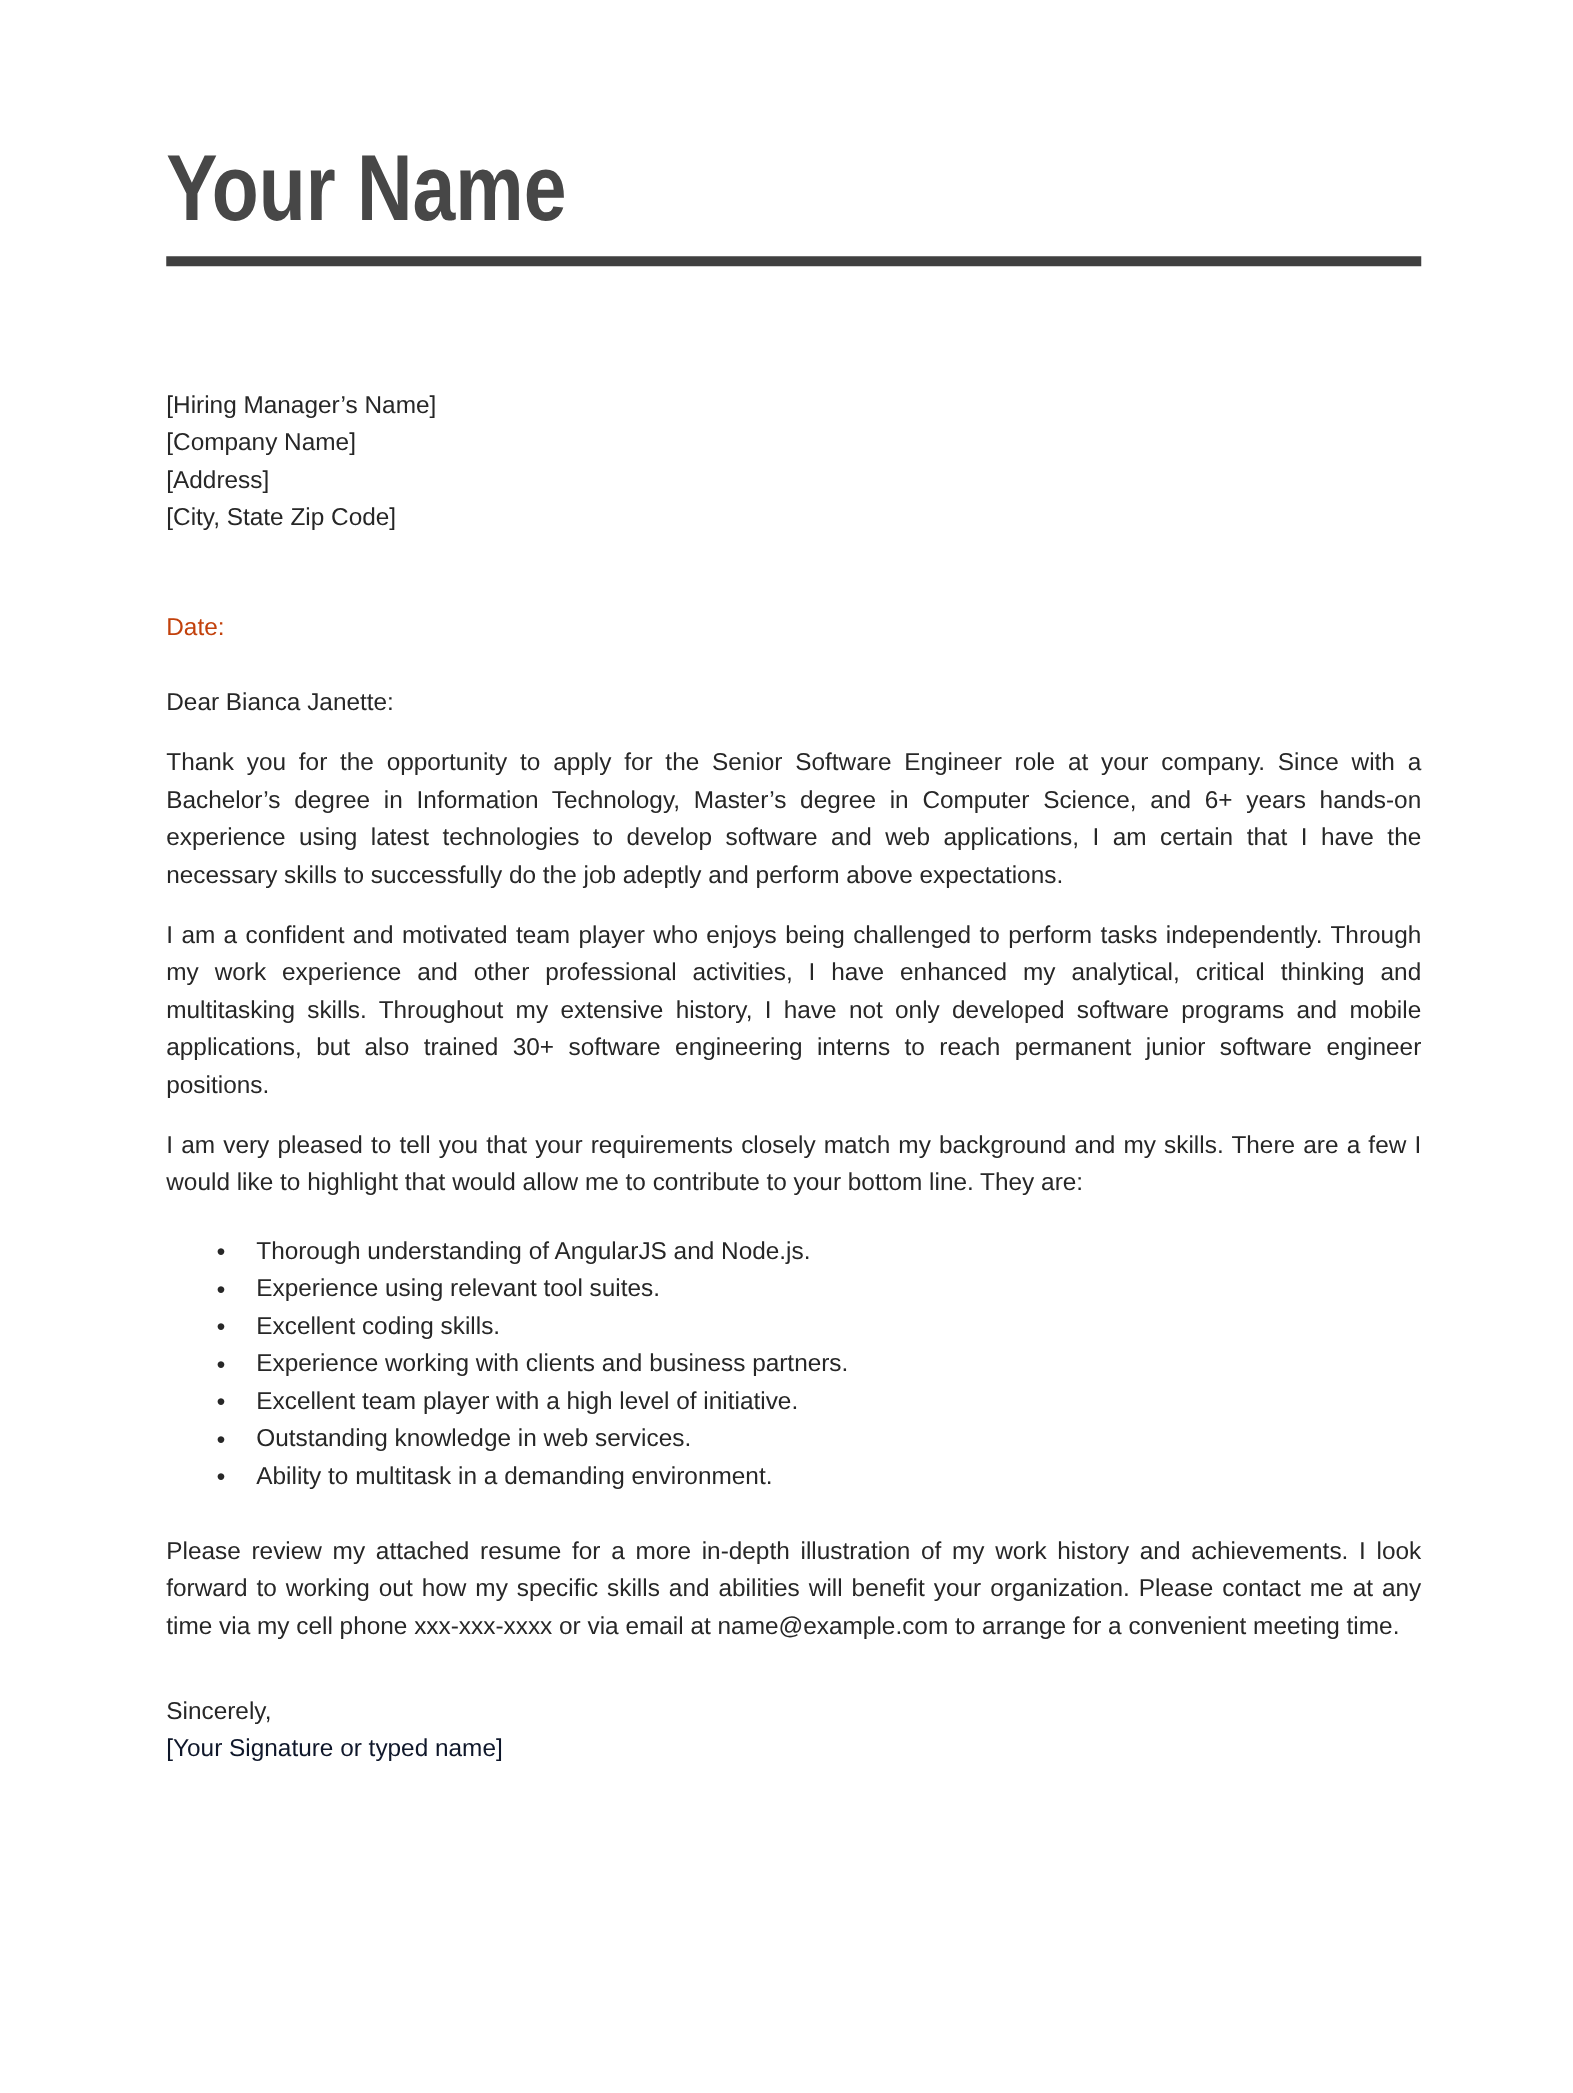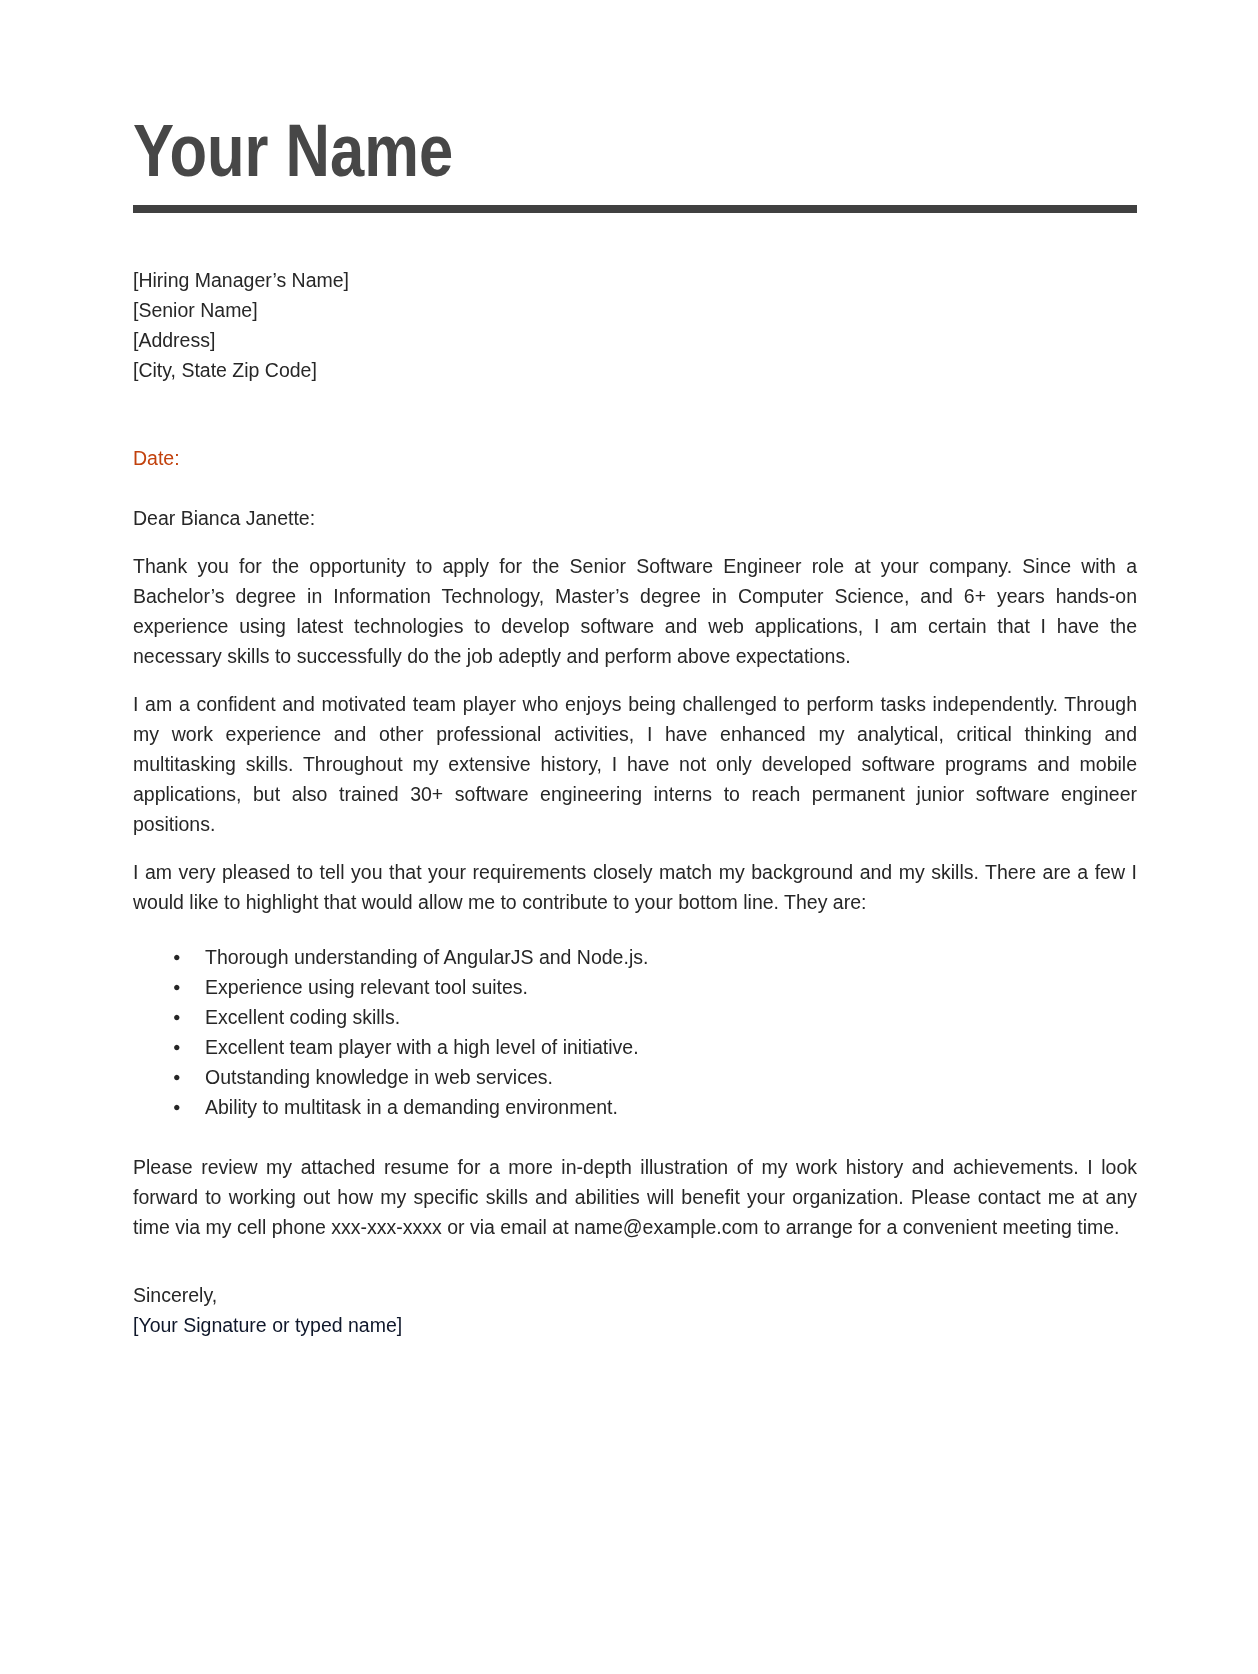--- a/index.html
+++ b/index.html
@@ -35,21 +35,21 @@
   .title-rule {
     height: 8px;
     background: #404040;
     margin-top: 15px;
   }
   .text-line {
     font-size: 19.5px;
     line-height: 30px;
   }
   .recipient-block {
-    margin-top: 52px;
+    margin-top: 96px;
   }
   .date-line {
     margin-top: 58px;
     color: #c2410c;
   }
   .salutation {
     margin-top: 30px;
   }
   p.body-para {
     font-size: 19.5px;
@@ -90,37 +90,38 @@
 <body>
 
 <div class="page">
 
   <h1 class="doc-title">Your Name</h1>
 
   <div class="title-rule"></div>
 
   <div class="recipient-block">
     <div class="text-line">[Hiring Manager’s Name]</div>
-    <div class="text-line">[Senior Name]</div>
+    <div class="text-line">[Company Name]</div>
     <div class="text-line">[Address]</div>
     <div class="text-line">[City, State Zip Code]</div>
   </div>
 
   <div class="text-line date-line">Date:</div>
 
   <div class="text-line salutation">Dear Bianca Janette:</div>
 
   <p class="body-para">Thank you for the opportunity to apply for the Senior Software Engineer role at your company. Since with a Bachelor’s degree in Information Technology, Master’s degree in Computer Science, and 6+ years hands-on experience using latest technologies to develop software and web applications, I am certain that I have the necessary skills to successfully do the job adeptly and perform above expectations.</p>
   <p class="body-para">I am a confident and motivated team player who enjoys being challenged to perform tasks independently. Through my work experience and other professional activities, I have enhanced my analytical, critical thinking and multitasking skills. Throughout my extensive history, I have not only developed software programs and mobile applications, but also trained 30+ software engineering interns to reach permanent junior software engineer positions.</p>
   <p class="body-para">I am very pleased to tell you that your requirements closely match my background and my skills. There are a few I would like to highlight that would allow me to contribute to your bottom line. They are:</p>
 
   <ul class="highlight-list">
     <li>Thorough understanding of AngularJS and Node.js.</li>
     <li>Experience using relevant tool suites.</li>
     <li>Excellent coding skills.</li>
+    <li>Experience working with clients and business partners.</li>
     <li>Excellent team player with a high level of initiative.</li>
     <li>Outstanding knowledge in web services.</li>
     <li>Ability to multitask in a demanding environment.</li>
   </ul>
 
   <p class="body-para after-list">Please review my attached resume for a more in-depth illustration of my work history and achievements. I look forward to working out how my specific skills and abilities will benefit your organization. Please contact me at any time via my cell phone xxx-xxx-xxxx or via email at name@example.com to arrange for a convenient meeting time.</p>
 
   <div class="signoff-block">
     <div class="text-line">Sincerely,</div>
     <div class="text-line signature-line">[Your Signature or typed name]</div>

